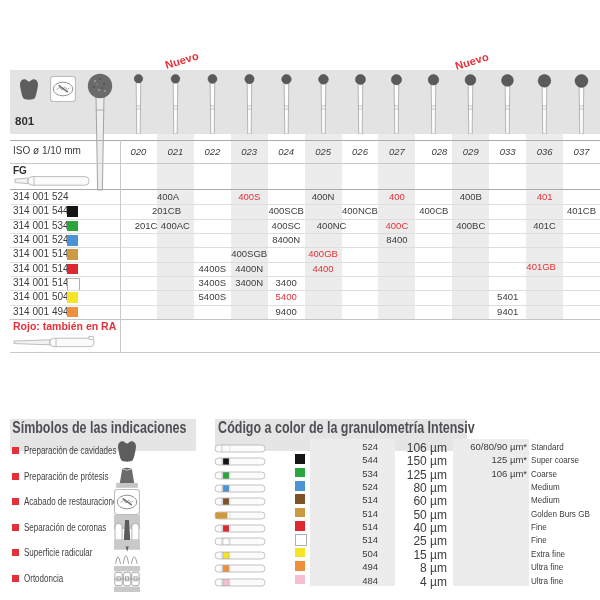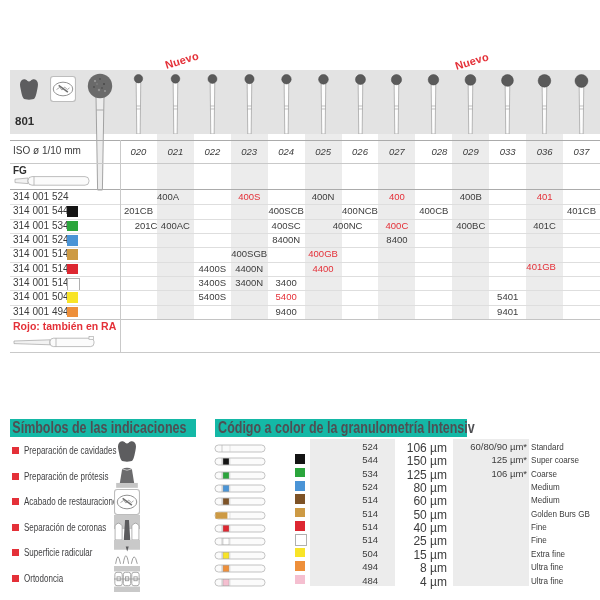--- a/index.html
+++ b/index.html
@@ -18,21 +18,21 @@
   .iso-cell{position:absolute;top:4px;height:14px;line-height:14px;text-align:center;font-size:9.5px;color:#3c3c3c;font-style:italic;}
   .col-band{position:absolute;background:#ececec;}
   .trow{position:absolute;left:0;width:600px;}
   .trow .ref{position:absolute;left:13px;top:1px;font-size:10px;color:#3c3c3c;}
   .chip{position:absolute;left:67px;top:2px;width:10.5px;height:10.5px;}
   .pcell{position:absolute;top:0;height:100%;text-align:center;font-size:9.5px;color:#3c3c3c;}
   .pcell.red{color:#e43038;}
   .rowline{position:absolute;left:10px;width:590px;height:1px;background:#dedede;}
   #rojo-note{left:13px;top:320px;font-size:10.5px;font-weight:bold;color:#e43038;}
   
-  .panel-title-band{background:#14b8a6;height:18px;}
+  .panel-title-band{background:#e5e5e5;height:32px;}
   .panel-title{font-size:16px;font-weight:bold;color:#4e4f53;white-space:nowrap;transform:scaleX(.78);transform-origin:left center;line-height:18px;}
   #symbols-title-band{left:10px;top:419px;width:186px;}
   #grit-title-band{left:215px;top:419px;width:252px;}
   .sym-item{position:absolute;left:10px;width:190px;height:26px;}
   .sym-bullet{position:absolute;left:2px;top:9px;width:7px;height:7px;background:#e43038;}
   .sym-label{position:absolute;left:14px;top:7px;font-size:10px;color:#3f3f41;white-space:nowrap;transform:scaleX(.8);transform-origin:left center;}
   .sym-icon{position:absolute;left:104px;top:0;}
   .grit-row{position:absolute;left:210px;width:390px;}
   .grit-shank{position:absolute;left:4px;top:1px;}
   .grit-chip{position:absolute;left:85px;top:2px;width:9.5px;height:9.5px;}
@@ -198,34 +198,34 @@
       <div class="pcell red" style="left: 230.769px; width: 36.9231px; line-height: 14.3333px;">400S</div>
       <div class="pcell" style="left: 304.615px; width: 36.9231px; line-height: 14.3333px;">400N</div>
       <div class="pcell red" style="left: 378.462px; width: 36.9231px; line-height: 14.3333px;">400</div>
       <div class="pcell" style="left: 452.308px; width: 36.9231px; line-height: 14.3333px;">400B</div>
       <div class="pcell red" style="left: 526.154px; width: 36.9231px; line-height: 14.3333px;">401</div>
     </div>
     <div class="rowline" style="top: 204.333px;"></div>
     <div class="trow" style="top: 204.333px; height: 14.3333px;">
       <span class="ref">314 001 544</span>
       <span class="chip" style="background: rgb(20, 20, 20);"></span>
-      <div class="pcell" style="left: 120px; width: 36.9231px; line-height: 14.3333px;">201CB</div>
+      <div class="pcell" style="left: 120px; width: 36.9231px; line-height: 14.3333px; padding-left: 28px;">201CB</div>
       <div class="pcell" style="left: 267.692px; width: 36.9231px; line-height: 14.3333px;">400SCB</div>
       <div class="pcell" style="left: 341.538px; width: 36.9231px; line-height: 14.3333px;">400NCB</div>
       <div class="pcell" style="left: 415.385px; width: 36.9231px; line-height: 14.3333px;">400CB</div>
       <div class="pcell" style="left: 563.077px; width: 36.9231px; line-height: 14.3333px;">401CB</div>
     </div>
     <div class="rowline" style="top: 218.667px;"></div>
     <div class="trow" style="top: 218.667px; height: 14.3333px;">
       <span class="ref">314 001 534</span>
       <span class="chip" style="background: rgb(43, 165, 60);"></span>
       <div class="pcell" style="left: 120px; width: 52px; line-height: 14.3333px;">201C</div>
       <div class="pcell" style="left: 156.923px; width: 36.9231px; line-height: 14.3333px;">400AC</div>
       <div class="pcell" style="left: 267.692px; width: 36.9231px; line-height: 14.3333px;">400SC</div>
-      <div class="pcell" style="left: 304.615px; width: 54px; line-height: 14.3333px; margin-left: 16px;">400NC</div>
+      <div class="pcell" style="left: 304.615px; width: 54px; line-height: 14.3333px;">400NC</div>
       <div class="pcell red" style="left: 378.462px; width: 36.9231px; line-height: 14.3333px;">400C</div>
       <div class="pcell" style="left: 452.308px; width: 36.9231px; line-height: 14.3333px;">400BC</div>
       <div class="pcell" style="left: 526.154px; width: 36.9231px; line-height: 14.3333px;">401C</div>
     </div>
     <div class="rowline" style="top: 233px;"></div>
     <div class="trow" style="top: 233px; height: 14.3333px;">
       <span class="ref">314 001 524</span>
       <span class="chip" style="background: rgb(74, 148, 214);"></span>
       <div class="pcell" style="left: 267.692px; width: 36.9231px; line-height: 14.3333px;">8400N</div>
       <div class="pcell" style="left: 378.462px; width: 36.9231px; line-height: 14.3333px;">8400</div>

